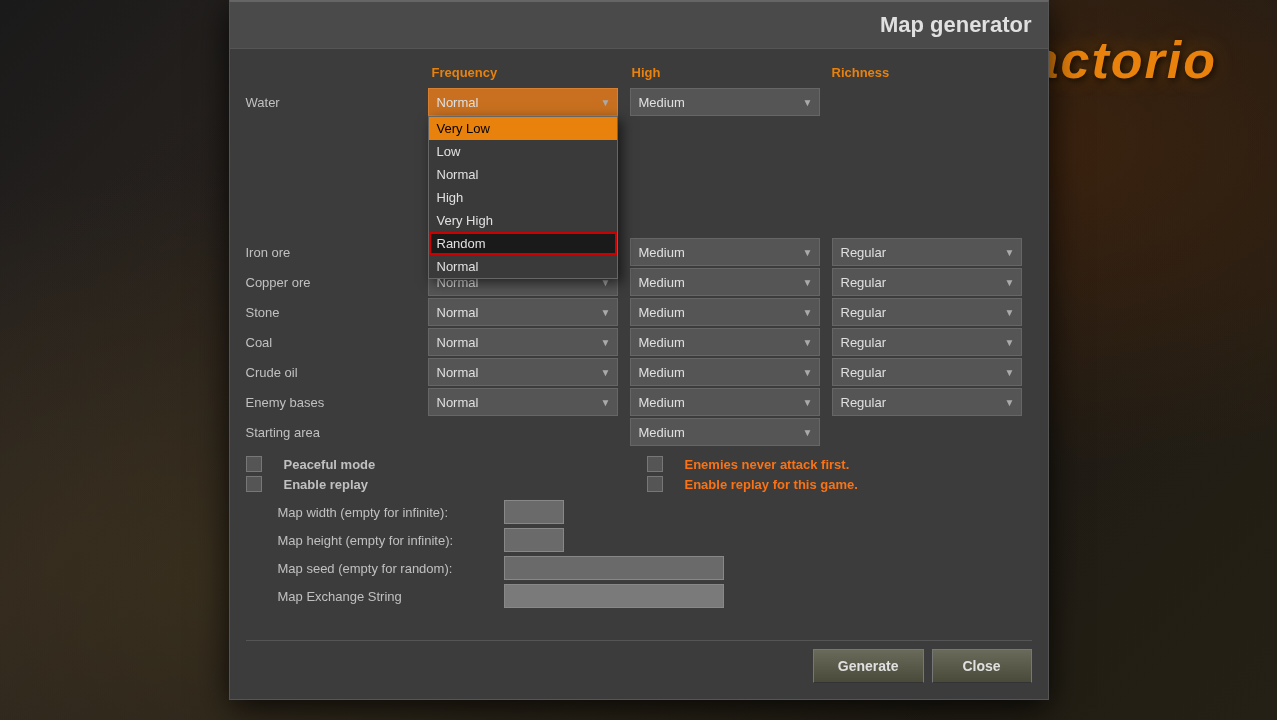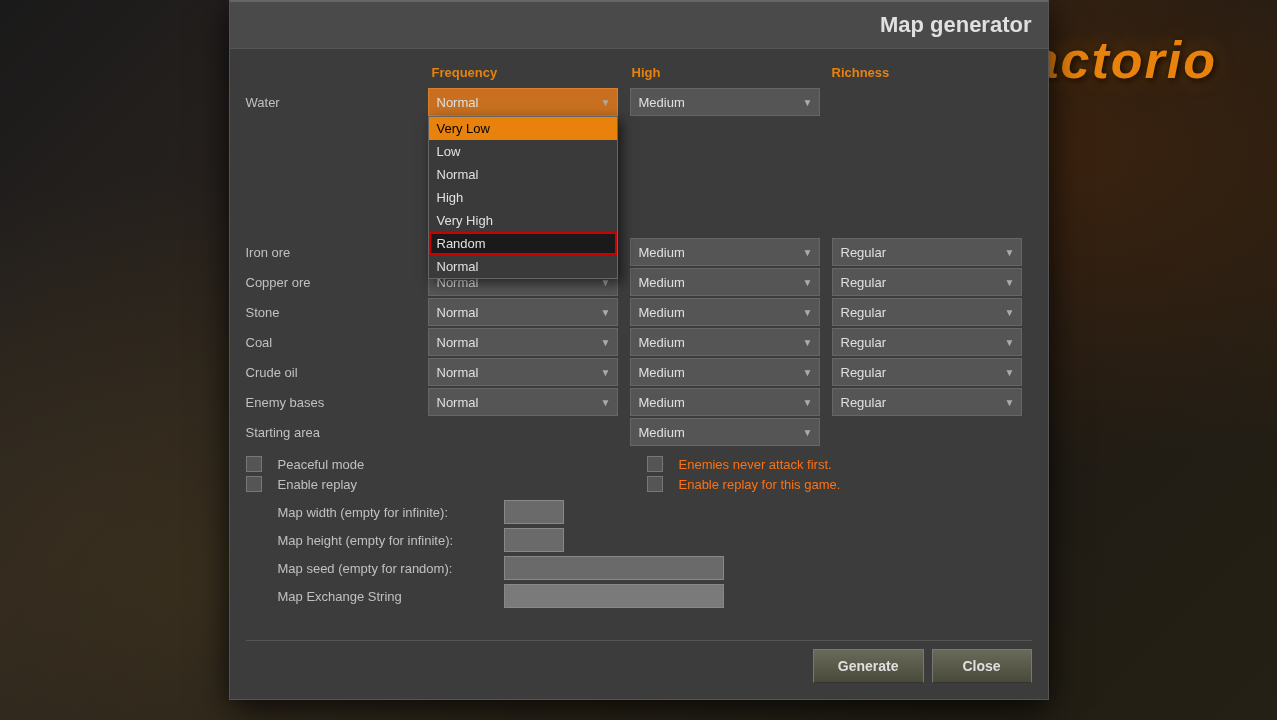--- a/index.html
+++ b/index.html
@@ -181,21 +181,22 @@
     .options-section {
       margin-top: 10px;
       display: grid;
       grid-template-columns: 1fr 1fr;
       gap: 4px 16px;
     }
 
     .option-row {
       display: flex;
       align-items: center;
-      gap: 16px;
+      gap: 22px;
+      font-weight: bold;
     }
 
     .option-label {
       font-size: 13px;
       color: #c0c0c0;
       min-width: 160px;
     }
 
     .option-value {
       font-size: 13px;

